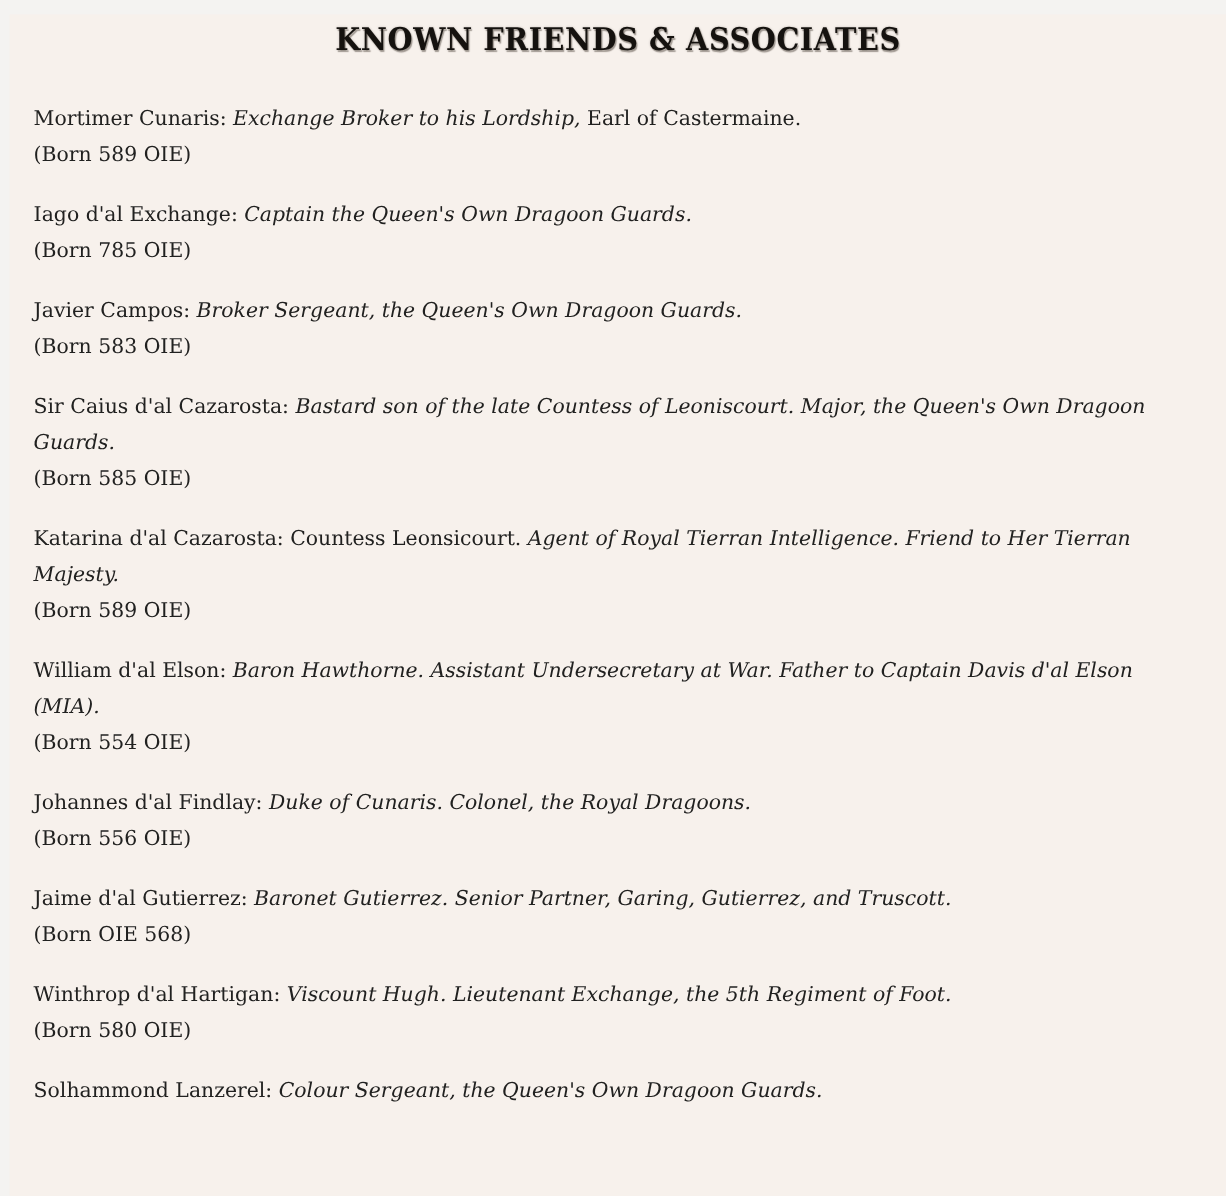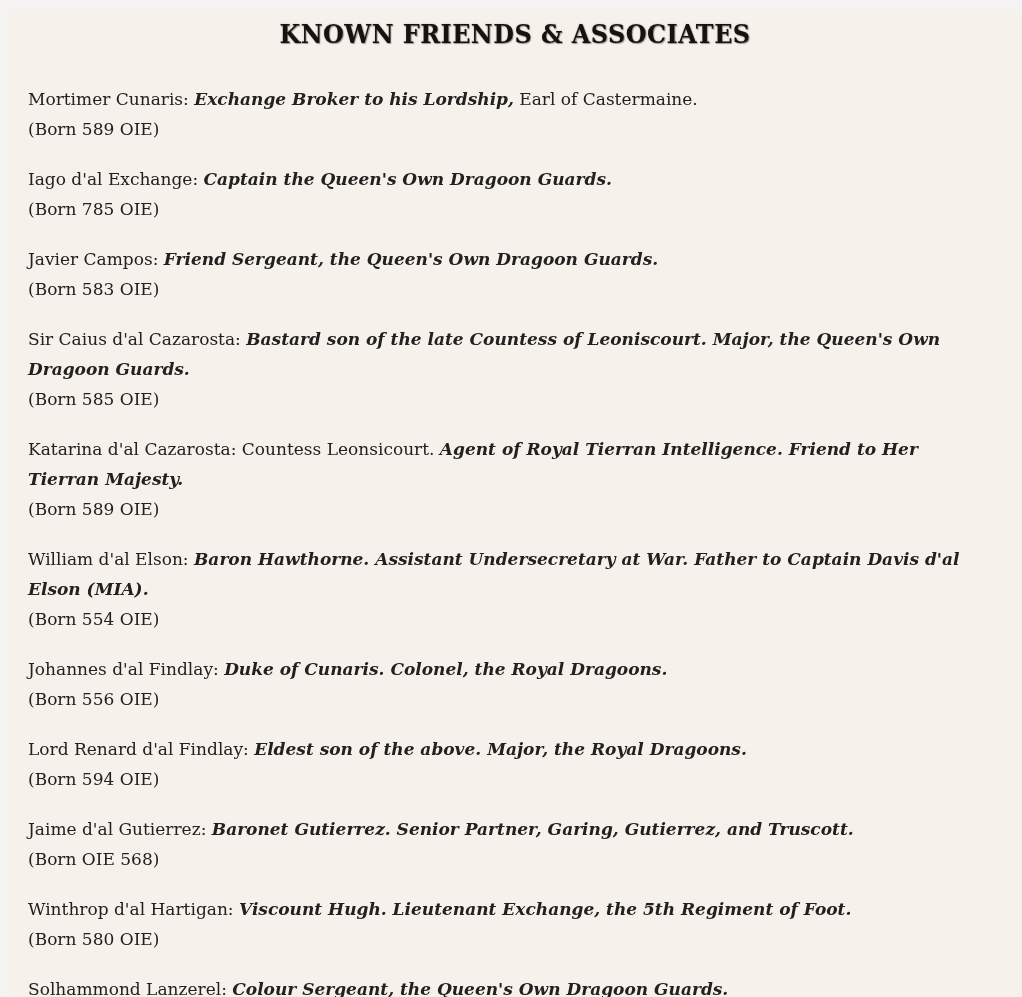--- a/index.html
+++ b/index.html
@@ -42,41 +42,40 @@
     color: var(--body-text, #212120);
   }
   .entry {
     margin: 0 0 20px 0;
   }
   .entry p {
     margin: 0;
   }
   .seg-italic {
     font-style: italic;
-    font-weight: bold;
   }
 </style>
 </head>
 <body>
 
 <div class="page-content">
   <h1 class="page-title">KNOWN FRIENDS &amp; ASSOCIATES</h1>
   <div class="associates-list">
   <div class="entry">
     <p class="entry-line"><span class="seg-regular">Mortimer Cunaris: </span><span class="seg-italic">Exchange Broker to his Lordship,</span><span class="seg-regular"> Earl of Castermaine.</span></p>
     <p class="entry-born">(Born 589 OIE)</p>
   </div>
 
   <div class="entry">
     <p class="entry-line"><span class="seg-regular">Iago d'al Exchange: </span><span class="seg-italic">Captain the Queen's Own Dragoon Guards.</span></p>
     <p class="entry-born">(Born 785 OIE)</p>
   </div>
 
   <div class="entry">
-    <p class="entry-line"><span class="seg-regular">Javier Campos: </span><span class="seg-italic">Friend Sergeant, the Queen's Own Dragoon Guards.</span></p>
+    <p class="entry-line"><span class="seg-regular">Javier Campos: </span><span class="seg-italic">Broker Sergeant, the Queen's Own Dragoon Guards.</span></p>
     <p class="entry-born">(Born 583 OIE)</p>
   </div>
 
   <div class="entry">
     <p class="entry-line"><span class="seg-regular">Sir Caius d'al Cazarosta: </span><span class="seg-italic">Bastard son of the late Countess of Leoniscourt. Major, the Queen's Own Dragoon Guards.</span></p>
     <p class="entry-born">(Born 585 OIE)</p>
   </div>
 
   <div class="entry">
     <p class="entry-line"><span class="seg-regular">Katarina d'al Cazarosta: Countess Leonsicourt. </span><span class="seg-italic">Agent of Royal Tierran Intelligence. Friend to Her Tierran Majesty.</span></p>
@@ -86,24 +85,20 @@
   <div class="entry">
     <p class="entry-line"><span class="seg-regular">William d'al Elson: </span><span class="seg-italic">Baron Hawthorne. Assistant Undersecretary at War. Father to Captain Davis d'al Elson (MIA).</span></p>
     <p class="entry-born">(Born 554 OIE)</p>
   </div>
 
   <div class="entry">
     <p class="entry-line"><span class="seg-regular">Johannes d'al Findlay: </span><span class="seg-italic">Duke of Cunaris. Colonel, the Royal Dragoons.</span></p>
     <p class="entry-born">(Born 556 OIE)</p>
   </div>
 
-  <div class="entry">
-    <p class="entry-line"><span class="seg-regular">Lord Renard d'al Findlay: </span><span class="seg-italic">Eldest son of the above. Major, the Royal Dragoons.</span></p>
-    <p class="entry-born">(Born 594 OIE)</p>
-  </div>
 
   <div class="entry">
     <p class="entry-line"><span class="seg-regular">Jaime d'al Gutierrez: </span><span class="seg-italic">Baronet Gutierrez. Senior Partner, Garing, Gutierrez, and Truscott.</span></p>
     <p class="entry-born">(Born OIE 568)</p>
   </div>
 
   <div class="entry">
     <p class="entry-line"><span class="seg-regular">Winthrop d'al Hartigan: </span><span class="seg-italic">Viscount Hugh. Lieutenant Exchange, the 5th Regiment of Foot.</span></p>
     <p class="entry-born">(Born 580 OIE)</p>
   </div>

